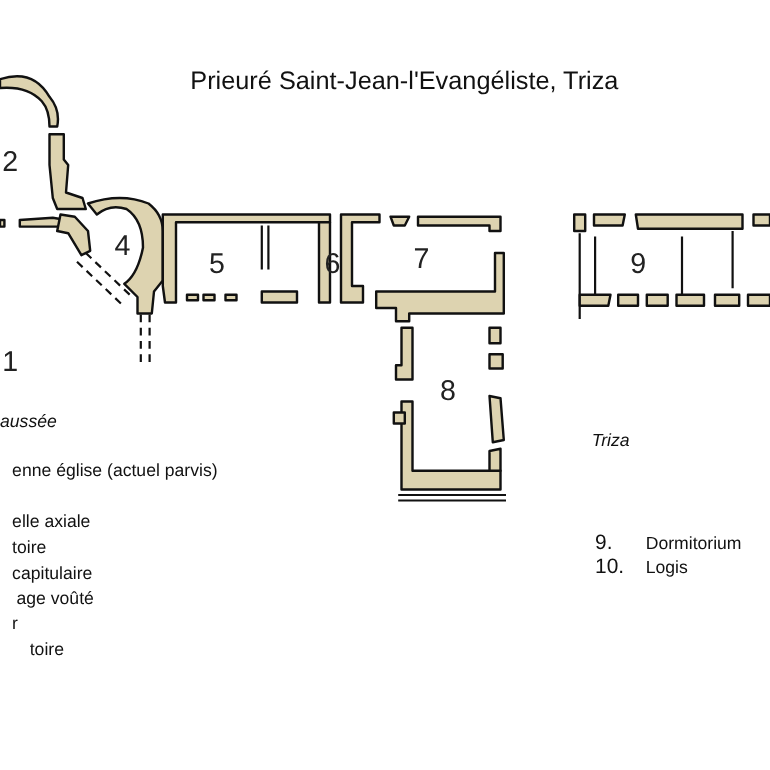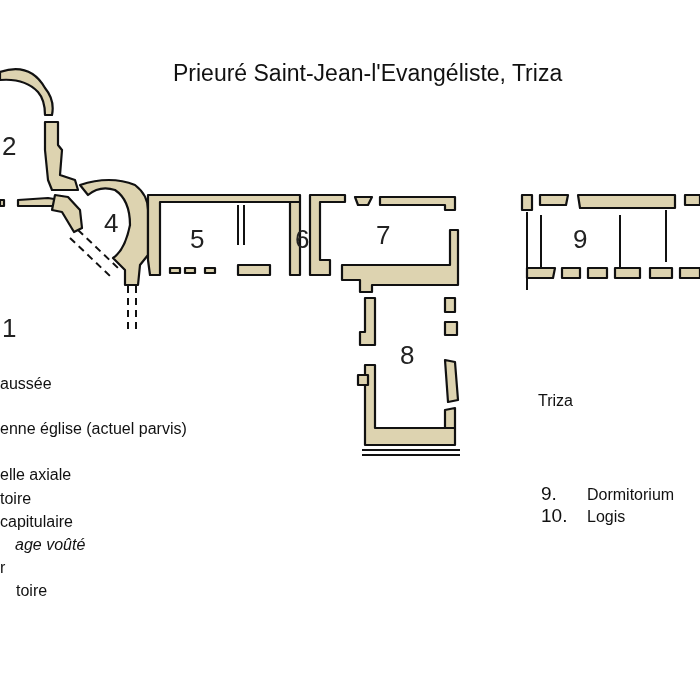--- a/index.html
+++ b/index.html
@@ -4,22 +4,22 @@
 <style>
   html, body { margin:0; padding:0; }
   body { width:700px; height:700px; background:#ffffff; position:relative; overflow:hidden;
          font-family:"Liberation Sans", sans-serif; color:#111; }
   .title { position:absolute; left:173px; top:60px; font-size:23px; white-space:nowrap; color:#111; }
   svg.plan { position:absolute; left:0; top:0; }
   .wall { fill:#ddd3b0; stroke:#111; stroke-width:2.2; stroke-linejoin:round; }
   .thin { fill:none; stroke:#111; stroke-width:2; }
   .dash { fill:none; stroke:#111; stroke-width:2; stroke-dasharray:7 5; }
   .room-num { position:absolute; font-size:26px; color:#222; }
-  .section { position:absolute; font-size:16px; }
-  .legend-item { position:absolute; font-size:16px; white-space:nowrap; }
+  .section { position:absolute; font-style:italic; font-size:16px; }
+  .legend-item { position:absolute; font-size:16px; white-space:nowrap;margin-left:11px; }
   .legend-r { position:absolute; font-size:16px; white-space:nowrap; }
   .legend-r .num { display:inline-block; width:46px; font-size:19px; }
 </style>
 </head>
 <body>
 
 <div class="title">Prieuré Saint-Jean-l'Evangéliste, Triza</div>
 
 <svg class="plan" width="700" height="700">
 
@@ -78,21 +78,21 @@
 <div class="room-num" style="left:295px;top:224px;">6</div>
 <div class="room-num" style="left:376px;top:220px;">7</div>
 <div class="room-num" style="left:400px;top:340px;">8</div>
 <div class="room-num" style="left:573px;top:224px;">9</div>
 
 <div class="section" style="left:0;top:375px;">aussée</div>
 <div class="legend-item" style="left:0;top:420px;">enne église (actuel parvis)</div>
 <div class="legend-item" style="left:0;top:466px;">elle axiale</div>
 <div class="legend-item" style="left:0;top:490px;">toire</div>
 <div class="legend-item" style="left:0;top:513px;">capitulaire</div>
-<div class="legend-item" style="left:15px;top:536px;font-style:italic;">age voûté</div>
+<div class="legend-item" style="left:4px;top:536px;">age voûté</div>
 <div class="legend-item" style="left:0;top:559px;">r</div>
 <div class="legend-item" style="left:16px;top:582px;">toire</div>
 
 <div class="section" style="left:538px;top:392px;">Triza</div>
 <div class="legend-r" style="left:541px;top:483px;">
   <span class="num">9.</span><span>Dormitorium</span>
 </div>
 <div class="legend-r" style="left:541px;top:505px;">
   <span class="num">10.</span><span>Logis</span>
 </div>

